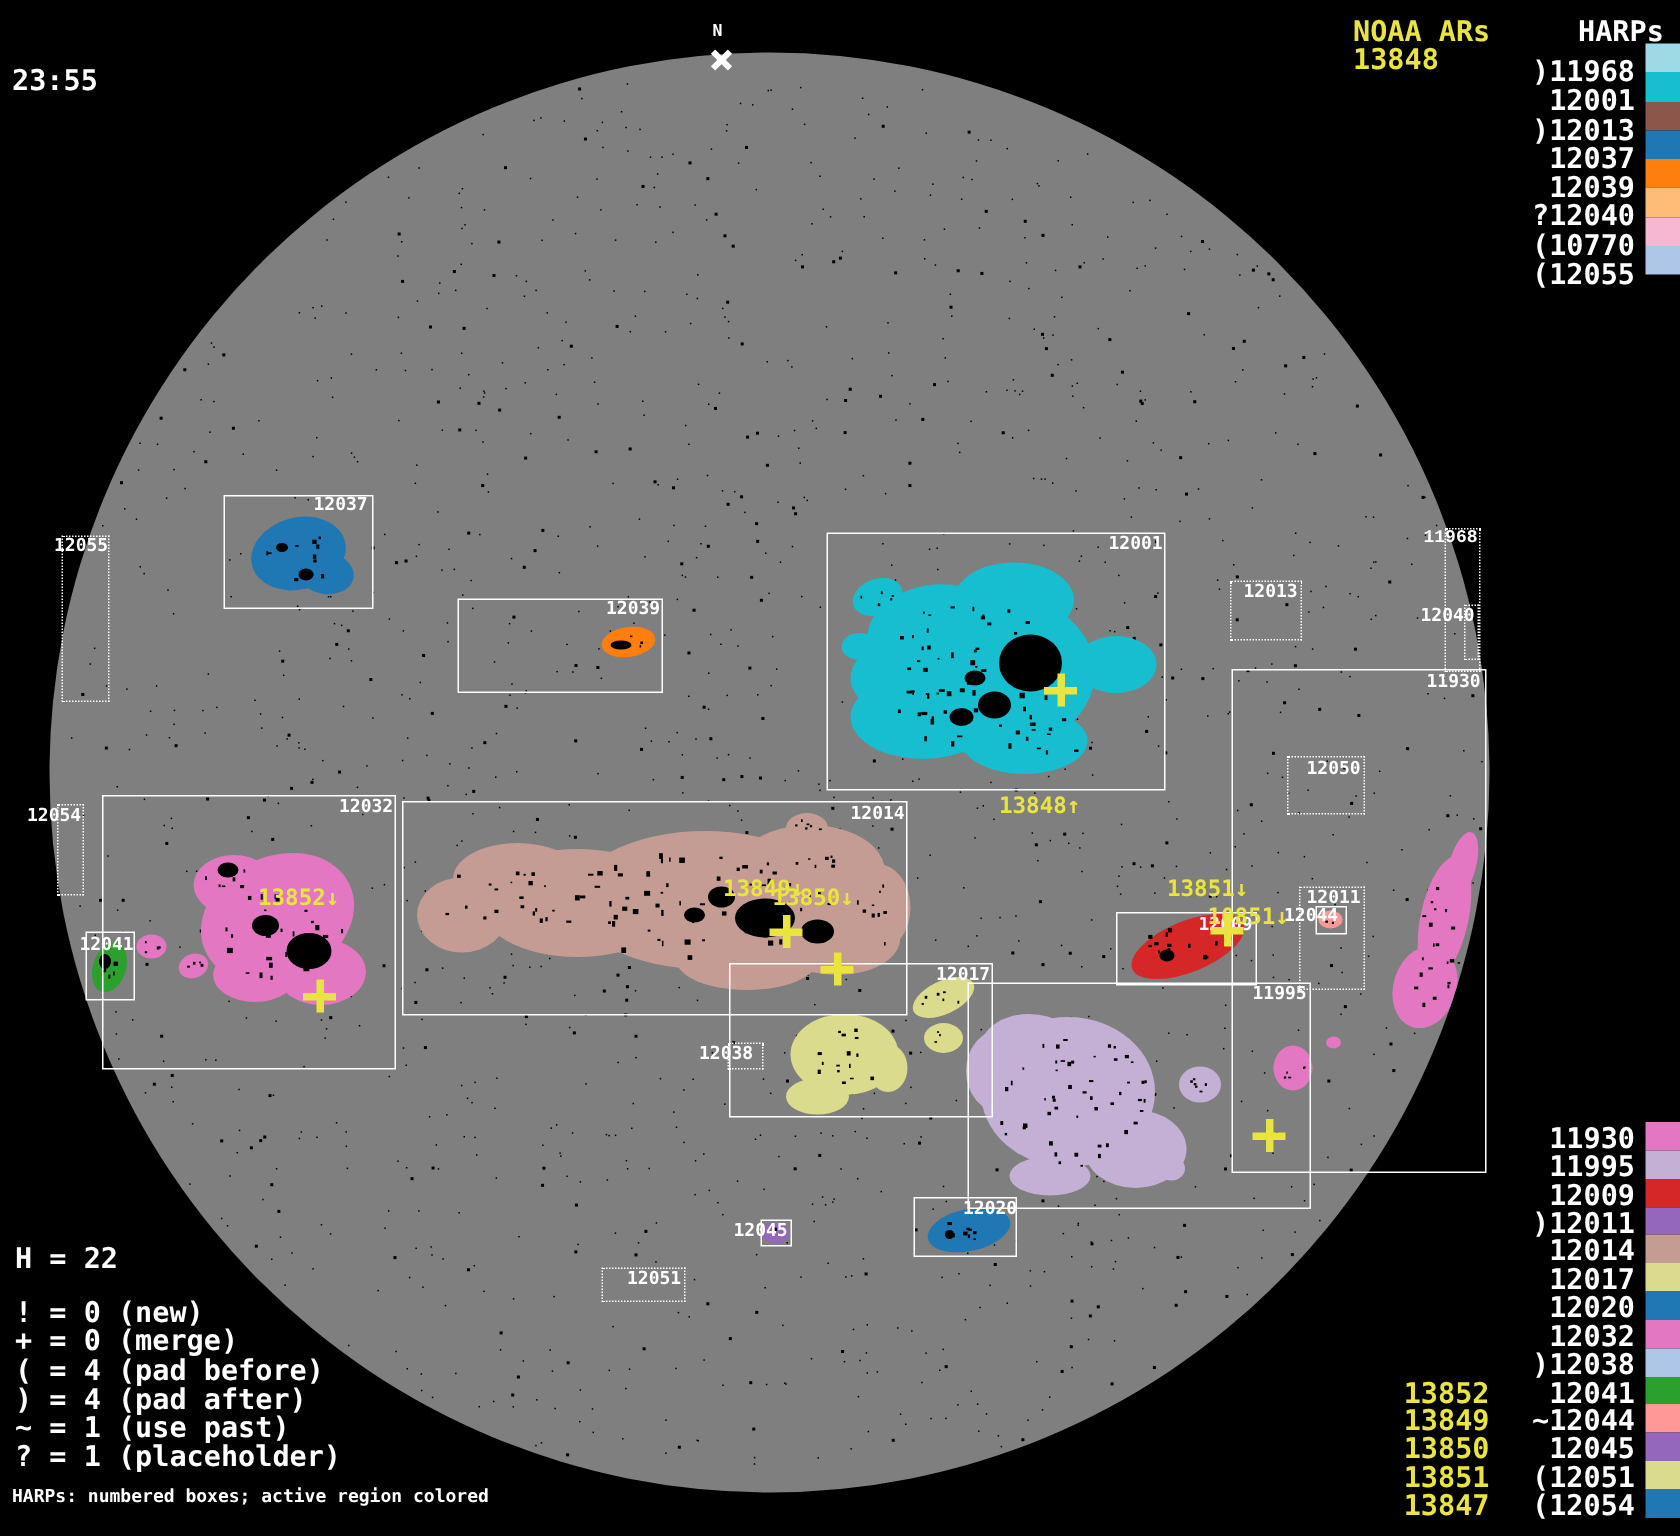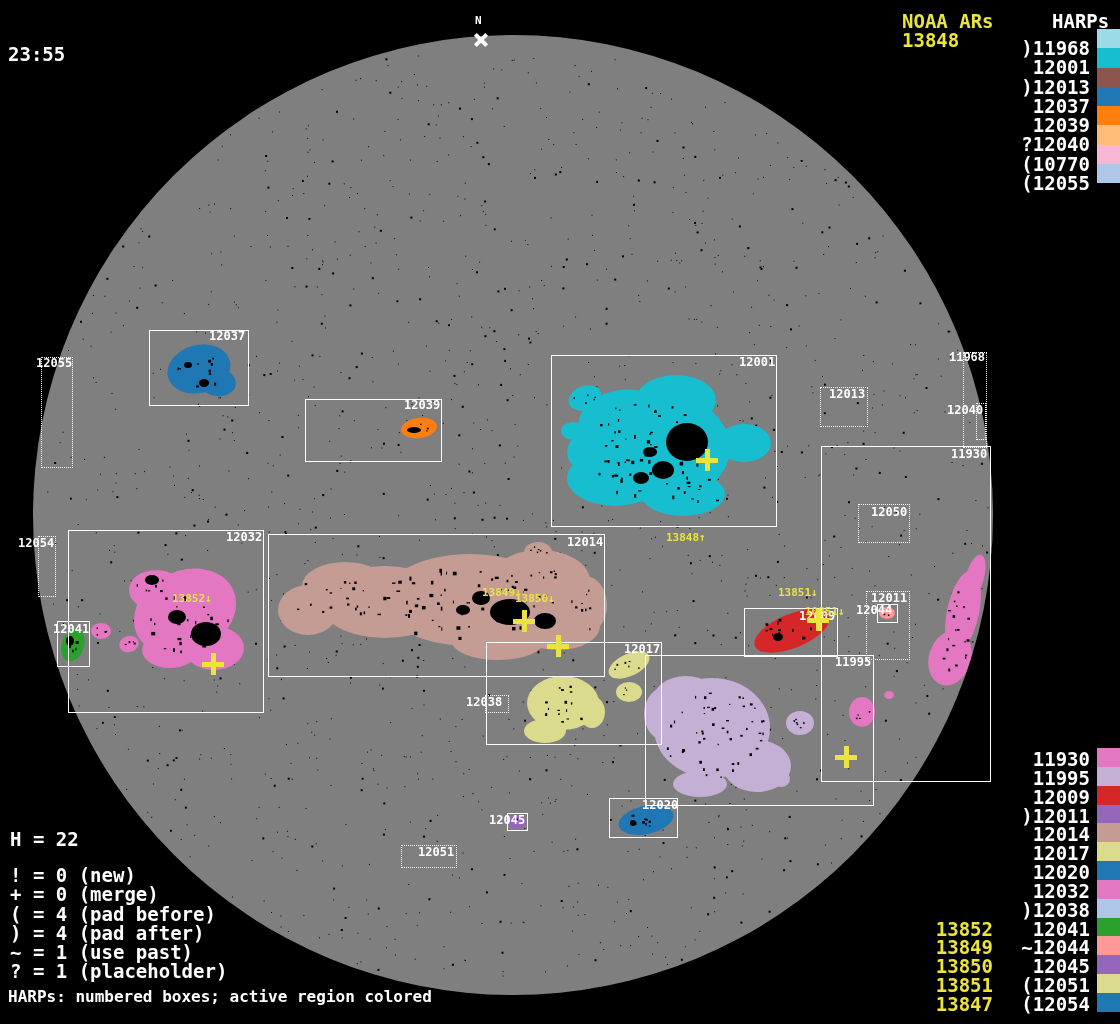--- a/index.html
+++ b/index.html
@@ -9,25 +9,25 @@
   #scene{position:absolute;left:0;top:0;width:1120px;height:1024px;}
   #overlay{position:absolute;left:0;top:0;width:1120px;height:1024px;}
   .hdr{position:absolute;left:8px;top:6px;font-size:19px;line-height:19.3px;color:#fff;white-space:pre;}
   .lg{position:absolute;font-size:19px;line-height:19.3px;color:#fff;white-space:pre;}
   .lg-y{color:var(--y);}
   .col{position:absolute;}
   .r19{height:19.3px;line-height:19.3px;text-align:right;white-space:pre;}
   .r18{height:18.85px;line-height:18.85px;text-align:right;white-space:pre;}
   .sw19{width:23px;height:19.3px;}
   .sw18{width:23px;height:18.85px;}
-  .ft{position:absolute;left:8px;font-size:16px;line-height:12px;color:#fff;white-space:pre;}
+  .ft{position:absolute;left:8px;font-size:12px;line-height:12px;color:#fff;white-space:pre;}
   .harp-box{position:absolute;box-sizing:border-box;border:1px solid #fff;}
   .harp-box.dotted{border-style:dotted;}
   .harp-label{position:absolute;font-size:12px;line-height:12px;color:#fff;white-space:pre;}
-  .noaa-label{position:absolute;font-size:11px;line-height:13px;color:var(--y);white-space:pre;}
+  .noaa-label{position:absolute;font-size:15px;line-height:13px;color:var(--y);white-space:pre;}
   .cross{position:absolute;width:22px;height:22px;}
   .cross::before{content:"";position:absolute;left:0;top:8.5px;width:22px;height:5px;background:var(--y);}
   .cross::after{content:"";position:absolute;left:8.5px;top:0;width:5px;height:22px;background:var(--y);}
   .north-label{position:absolute;font-size:11px;line-height:11px;color:#fff;}
   .xmark{position:absolute;width:16px;height:16px;transform:rotate(45deg);}
   .xmark::before{content:"";position:absolute;left:0;top:5.8px;width:16px;height:4.4px;background:#fff;}
   .xmark::after{content:"";position:absolute;left:5.8px;top:0;width:4.4px;height:16px;background:#fff;}
 </style>
 </head>
 <body>

